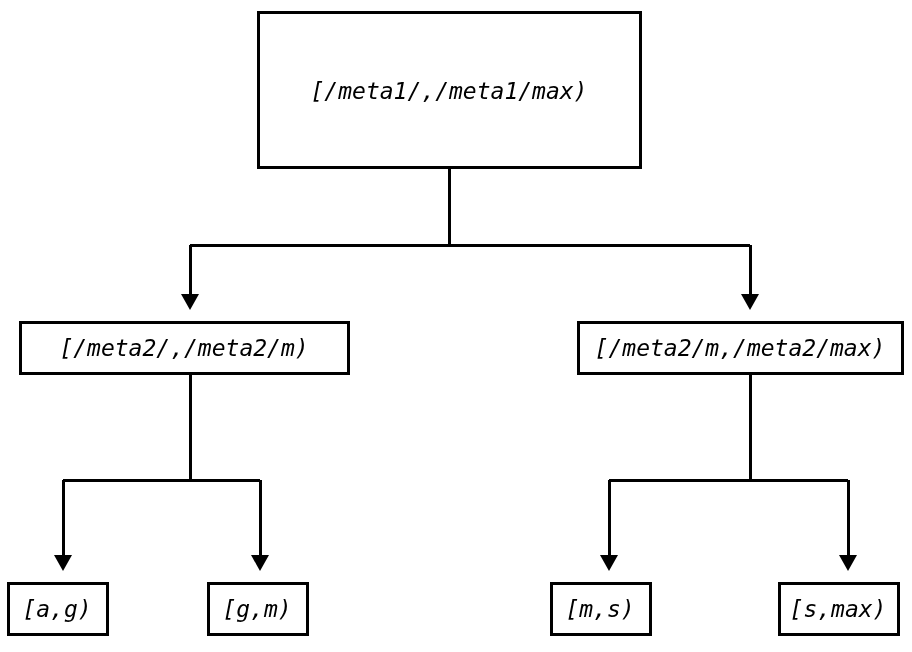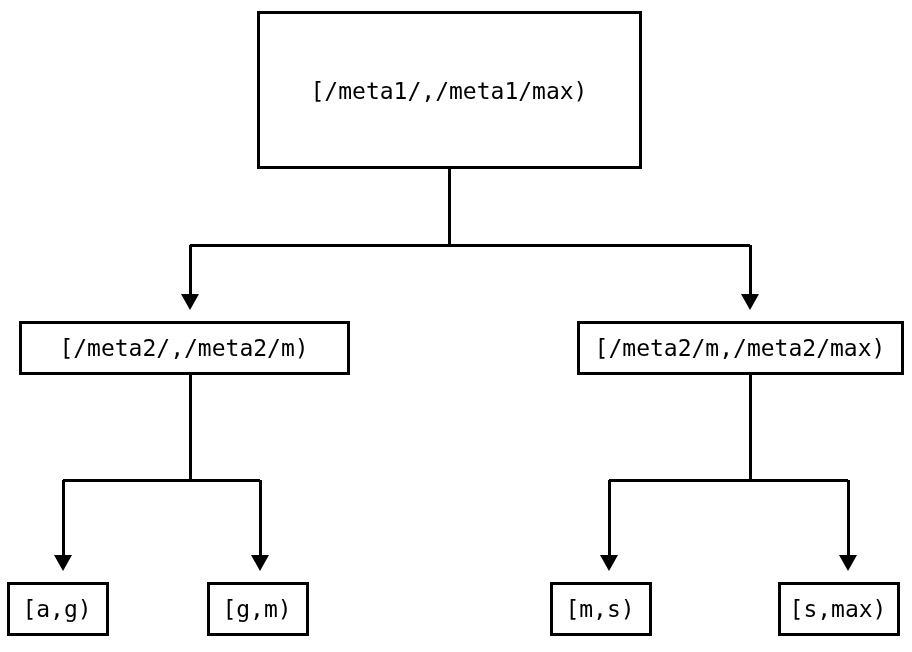--- a/index.html
+++ b/index.html
@@ -11,20 +11,21 @@
     width: 912px;
     height: 652px;
     font-family: "DejaVu Sans Mono", "Liberation Mono", monospace;
     overflow: hidden;
   }
   #diagram-root {
     position: relative;
     width: 912px;
     height: 652px;
     background: #ffffff;
+    font-style: italic;
   }
   svg.tree-canvas {
     position: absolute;
     top: 0;
     left: 0;
     width: 912px;
     height: 652px;
     display: block;
   }
   .node-box {

